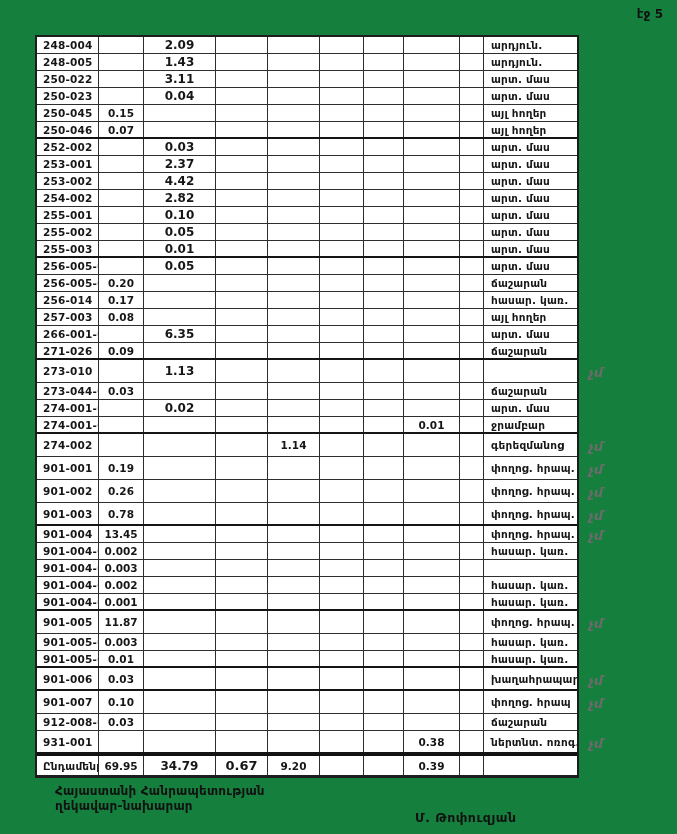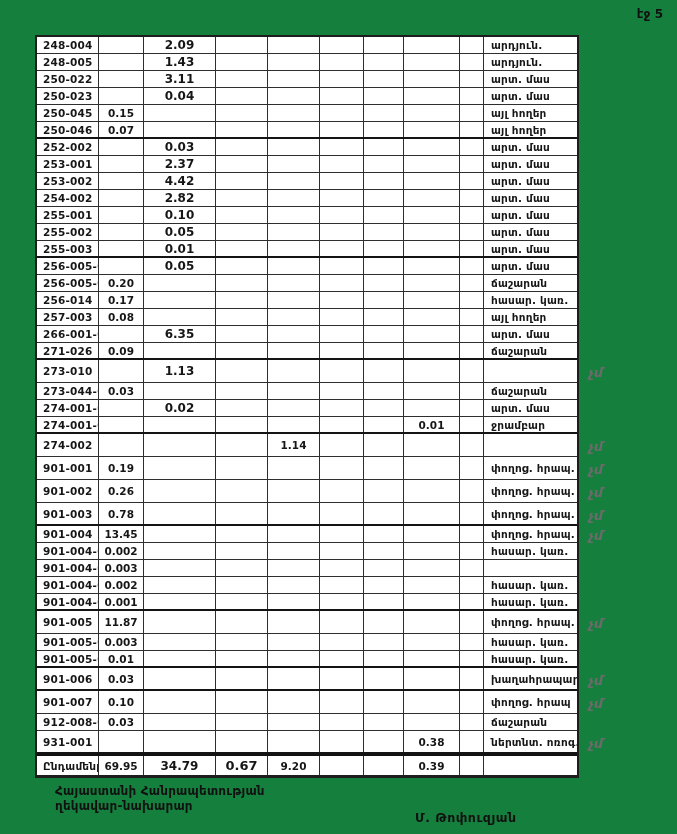--- a/index.html
+++ b/index.html
@@ -371,20 +371,21 @@
       <div class="row tall">
       <div class="cell c-code">274-002</div>
       <div class="cell c-a"></div>
       <div class="cell c-b"></div>
       <div class="cell c-c"></div>
       <div class="cell c-d">1.14</div>
       <div class="cell c-e"></div>
       <div class="cell c-f"></div>
       <div class="cell c-g"></div>
       <div class="cell c-h"></div>
+      <div class="cell c-label">գերեզմանոց</div>
       <span class="mark">չմ</span>
     </div>
       <div class="row tall">
       <div class="cell c-code">901-001</div>
       <div class="cell c-a">0.19</div>
       <div class="cell c-b"></div>
       <div class="cell c-c"></div>
       <div class="cell c-d"></div>
       <div class="cell c-e"></div>
       <div class="cell c-f"></div>

